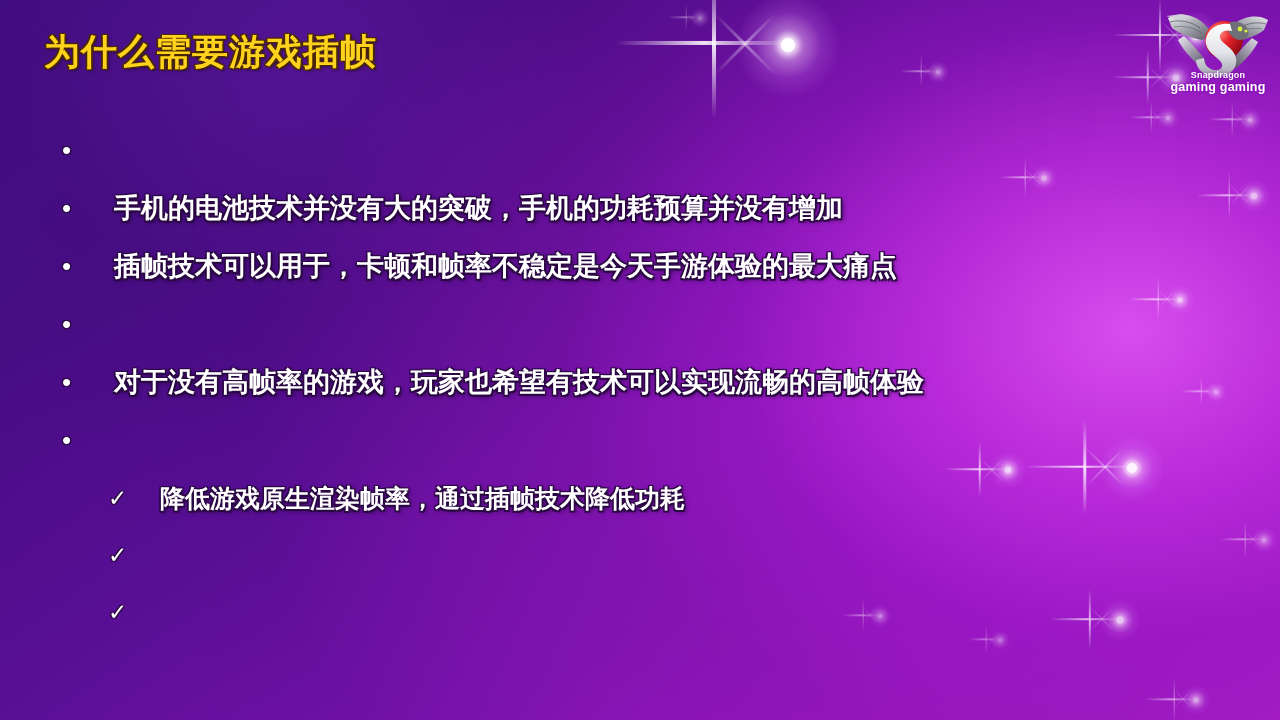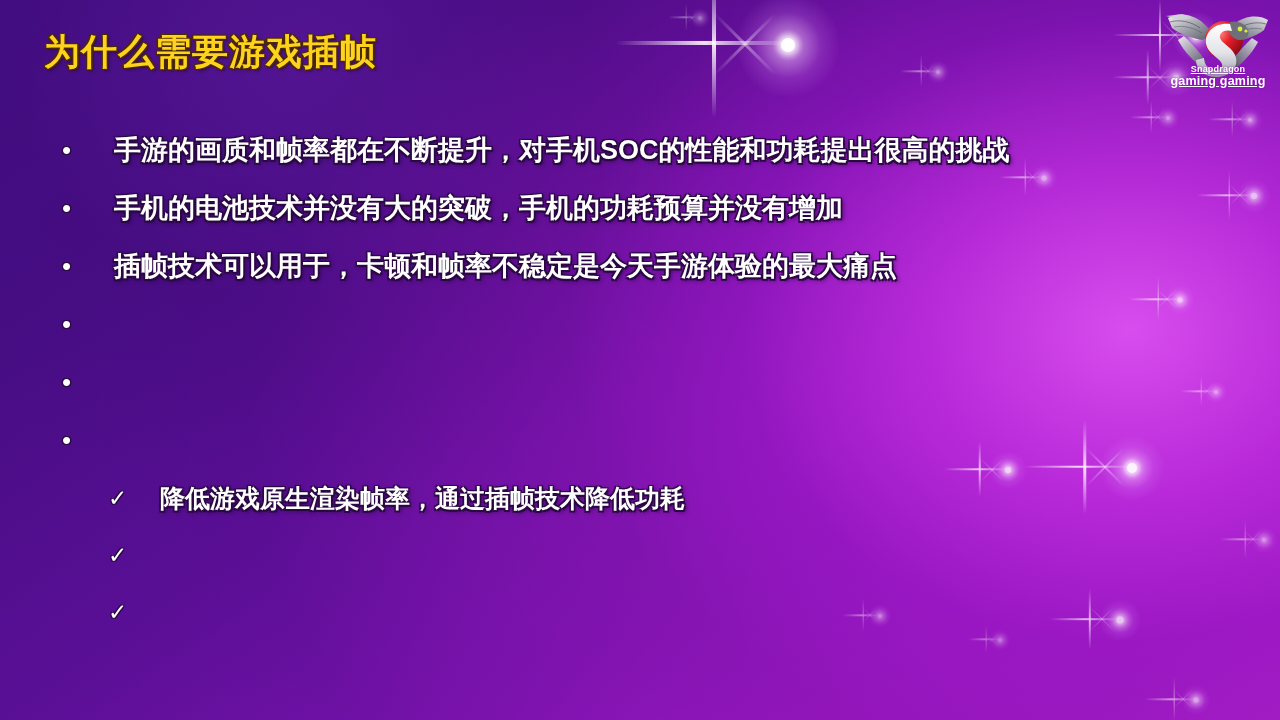--- a/index.html
+++ b/index.html
@@ -46,25 +46,24 @@
   }
 
   
   #logo {
     position:absolute; right:6px; top:2px;
     width:112px; height:104px;
     text-align:center;
   }
   #logo .emblem { position:absolute; left:0; top:0; width:112px; height:78px; }
   #logo .logo-text {
-    position:absolute; left:0; bottom:18px; width:112px;
+    position:absolute; left:0; bottom:12px; width:112px;
     line-height:1.08;
     color:#ffffff;
     text-shadow:0 0 3px rgba(120,0,160,0.9);
-    text-decoration:underline;
   }
   #logo .lt1 { font-size:9px; letter-spacing:0.2px; font-weight:600; }
   #logo .lt2 { font-size:12.5px; font-weight:700; letter-spacing:0.2px; }
 
   
   #title {
     position:absolute; left:44px; top:28px;
     font-size:36px;
     font-weight:700;
     color:#ffd21e;
@@ -335,35 +334,35 @@
       <div class="lt1">Snapdragon</div>
       <div class="lt2">gaming gaming</div>
     </div>
   </div>
 
   <div id="title">为什么需要游戏插帧</div>
 
   <div id="body">
       <div class="lvl1">
         <span class="marker">•</span>
-        <span class="txt">手游的画质和帧率都在不断提升，对手机SOC的性能和功耗提出很高的挑战</span>
       </div>
       <div class="lvl1">
         <span class="marker">•</span>
         <span class="txt">手机的电池技术并没有大的突破，手机的功耗预算并没有增加</span>
       </div>
       <div class="lvl1">
         <span class="marker">•</span>
         <span class="txt">插帧技术可以用于，卡顿和帧率不稳定是今天手游体验的最大痛点</span>
       </div>
       <div class="lvl1">
         <span class="marker">•</span>
       </div>
       <div class="lvl1">
         <span class="marker">•</span>
+        <span class="txt">对于没有高帧率的游戏，玩家也希望有技术可以实现流畅的高帧体验</span>
       </div>
       <div class="lvl1">
         <span class="marker">•</span>
       </div>
       <div class="lvl2">
         <span class="marker">✓</span>
         <span class="txt">降低游戏原生渲染帧率，通过插帧技术降低功耗</span>
       </div>
       <div class="lvl2">
         <span class="marker">✓</span>

